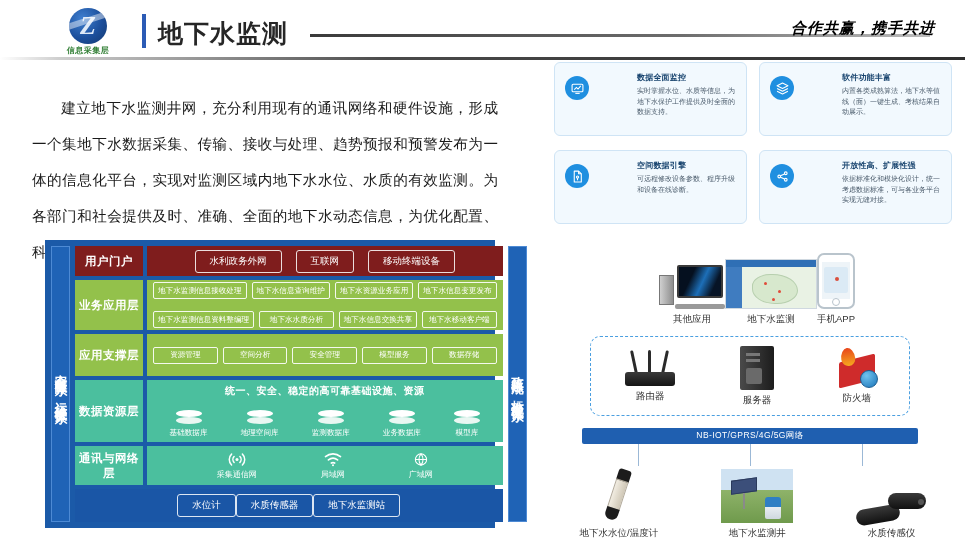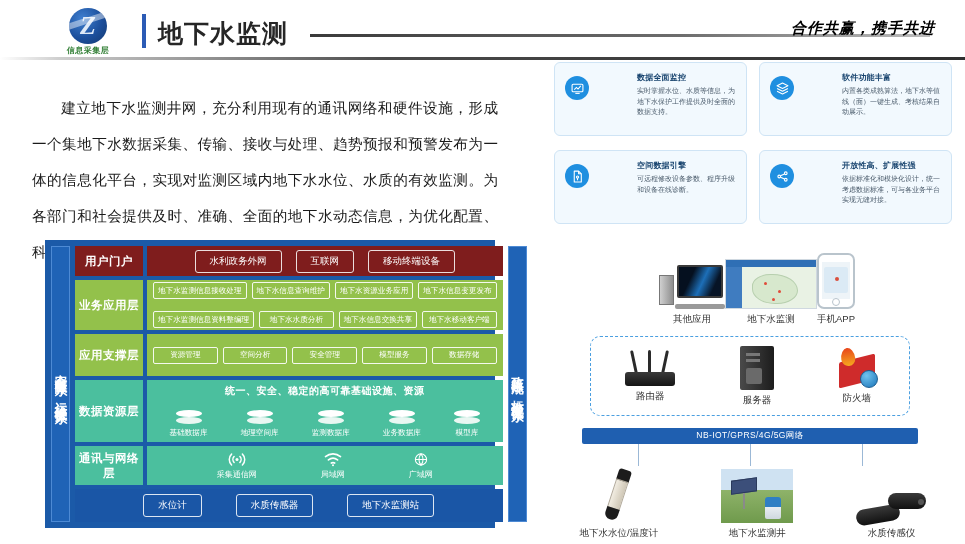--- a/index.html
+++ b/index.html
@@ -70,21 +70,21 @@
   .r-biz { height: 50px; }
   .r-biz .row-label, .r-biz .row-body { background: #93c14b; }
   .r-app { height: 48px; }
   .r-app .row-label, .r-app .row-body { background: #93c14b; }
   .r-data { height: 62px; }
   .r-data .row-label, .r-data .row-body { background: #4bbf9e; }
   .r-net { height: 44px; }
   .r-net .row-label, .r-net .row-body { background: #4bbf9e; }
   .r-collect { height: 34px; }
   .r-collect .row-label, .r-collect .row-body { background: #1a56a6; }
-  .r-collect .row-body { flex-direction: row; gap: 34px; align-items: center; }
+  .r-collect .row-body { flex-direction: row; gap: 0; align-items: center; }
 
   .pill { border: 1px solid rgba(255,255,255,.85); color: #fff; font-size: 9.5px;
           padding: 4px 14px; border-radius: 3px; white-space: nowrap; }
   .chip-line { display: flex; gap: 5px; justify-content: center; width: 100%; }
   .chip { border: 1px solid rgba(255,255,255,.9); color: #ffffff; font-size: 7.6px;
           padding: 2.5px 4px; border-radius: 2px; white-space: nowrap; flex: 1;
           text-align: center; }
 
   .data-title { color: #ffffff; font-size: 10px; font-weight: bold; letter-spacing: .5px; }
   .db-line { display: flex; justify-content: space-around; width: 100%; }

